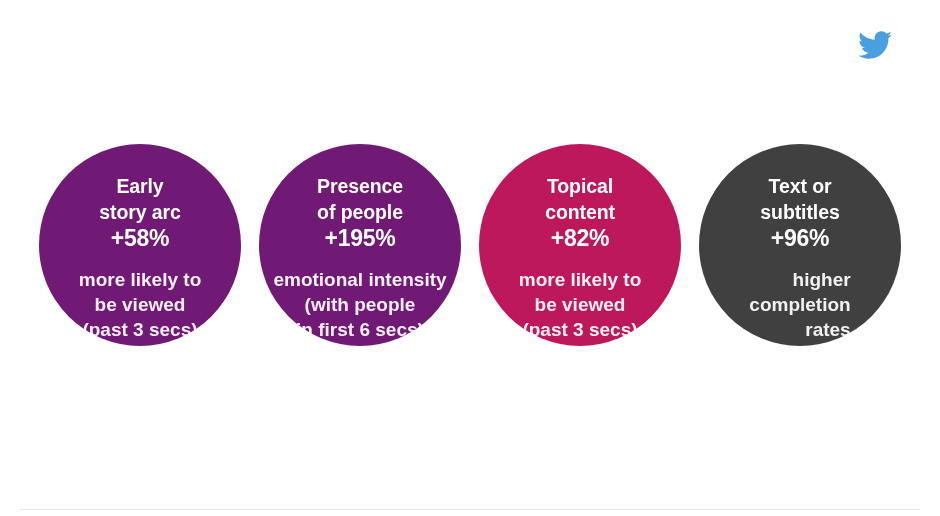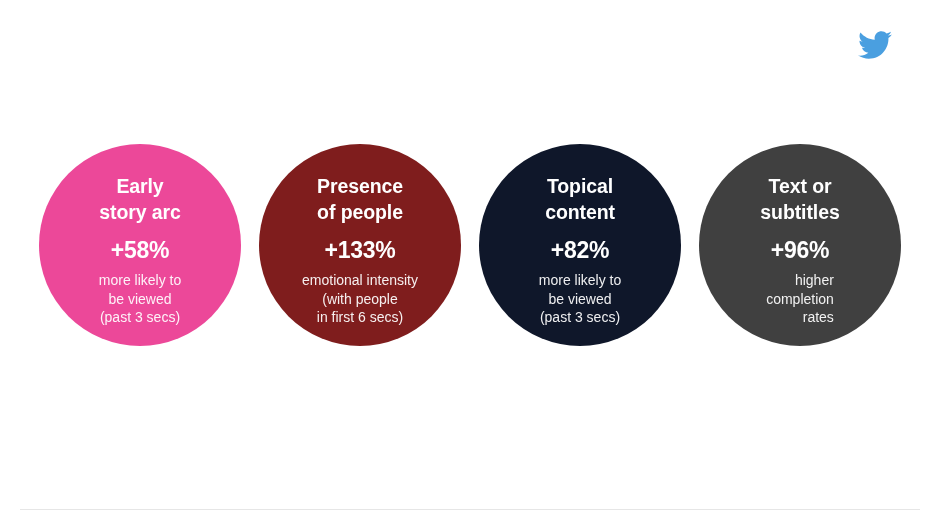--- a/index.html
+++ b/index.html
@@ -63,27 +63,26 @@
     line-height: 1.33;
     letter-spacing: -0.1px;
     max-width: 170px;
     white-space: pre-line;
   }
   .stat-value {
     font-size: 23px;
     font-weight: bold;
     line-height: 1.1;
     letter-spacing: -0.3px;
-    margin-top: 12px;
   }
   .stat-detail {
-    font-size: 14px;
-    font-weight: normal;
+    font-size: 19px;
+    font-weight: bold;
     line-height: 1.32;
-    margin-top: 8px;
+    margin-top: 16px;
     max-width: 176px;
     white-space: pre-line;
     color: rgba(255,255,255,0.93);
   }
 
   
   .stat-circle.c4 .stat-detail { max-width: 150px; text-align: right; }
 
   
   #bottom-divider {
@@ -101,39 +100,39 @@
 <div id="slide">
 
   <div id="brand-logo">
     <svg viewBox="0 0 248 204" xmlns="http://www.w3.org/2000/svg" aria-hidden="true">
       <path fill="#4A9FE0" d="M221.95 51.29c.15 2.17.15 4.34.15 6.53 0 66.73-50.8 143.69-143.69 143.69v-.04c-27.44.04-54.31-7.82-77.41-22.64 3.99.48 8 .72 12.02.73 22.74.02 44.83-7.61 62.72-21.66-21.61-.41-40.56-14.5-47.18-35.07 7.57 1.46 15.37 1.16 22.8-.87-23.56-4.76-40.51-25.46-40.51-49.5v-.64c7.02 3.91 14.88 6.08 22.92 6.32C11.58 63.31 4.74 33.79 18.14 10.71c25.64 31.55 63.47 50.73 104.08 52.76-4.07-17.54 1.49-35.92 14.61-48.25 20.34-19.12 52.33-18.14 71.45 2.19 11.31-2.23 22.15-6.38 32.07-12.26-3.77 11.69-11.66 21.62-22.2 27.93 10.01-1.18 19.79-3.86 29-7.95-6.78 10.16-15.32 19.01-25.2 26.16z"></path>
     </svg>
   </div>
 
   <div id="stat-row">
 
-    <div class="stat-circle c1" style="background:#ec4899">
+    <div class="stat-circle c1" style="background:#701a75">
       <div class="stat-title">Early
 story arc</div>
       <div class="stat-value">+58%</div>
       <div class="stat-detail">more likely to
 be viewed
 (past 3 secs)</div>
     </div>
 
-    <div class="stat-circle c2" style="background:#7f1d1d">
+    <div class="stat-circle c2" style="background:#701a75">
       <div class="stat-title">Presence
 of people</div>
-      <div class="stat-value">+133%</div>
+      <div class="stat-value">+195%</div>
       <div class="stat-detail">emotional intensity
 (with people
 in first 6 secs)</div>
     </div>
 
-    <div class="stat-circle c3" style="background:#0f172a">
+    <div class="stat-circle c3" style="background:#be185d">
       <div class="stat-title">Topical
 content</div>
       <div class="stat-value">+82%</div>
       <div class="stat-detail">more likely to
 be viewed
 (past 3 secs)</div>
     </div>
 
     <div class="stat-circle c4" style="background:#404040">
       <div class="stat-title">Text or

